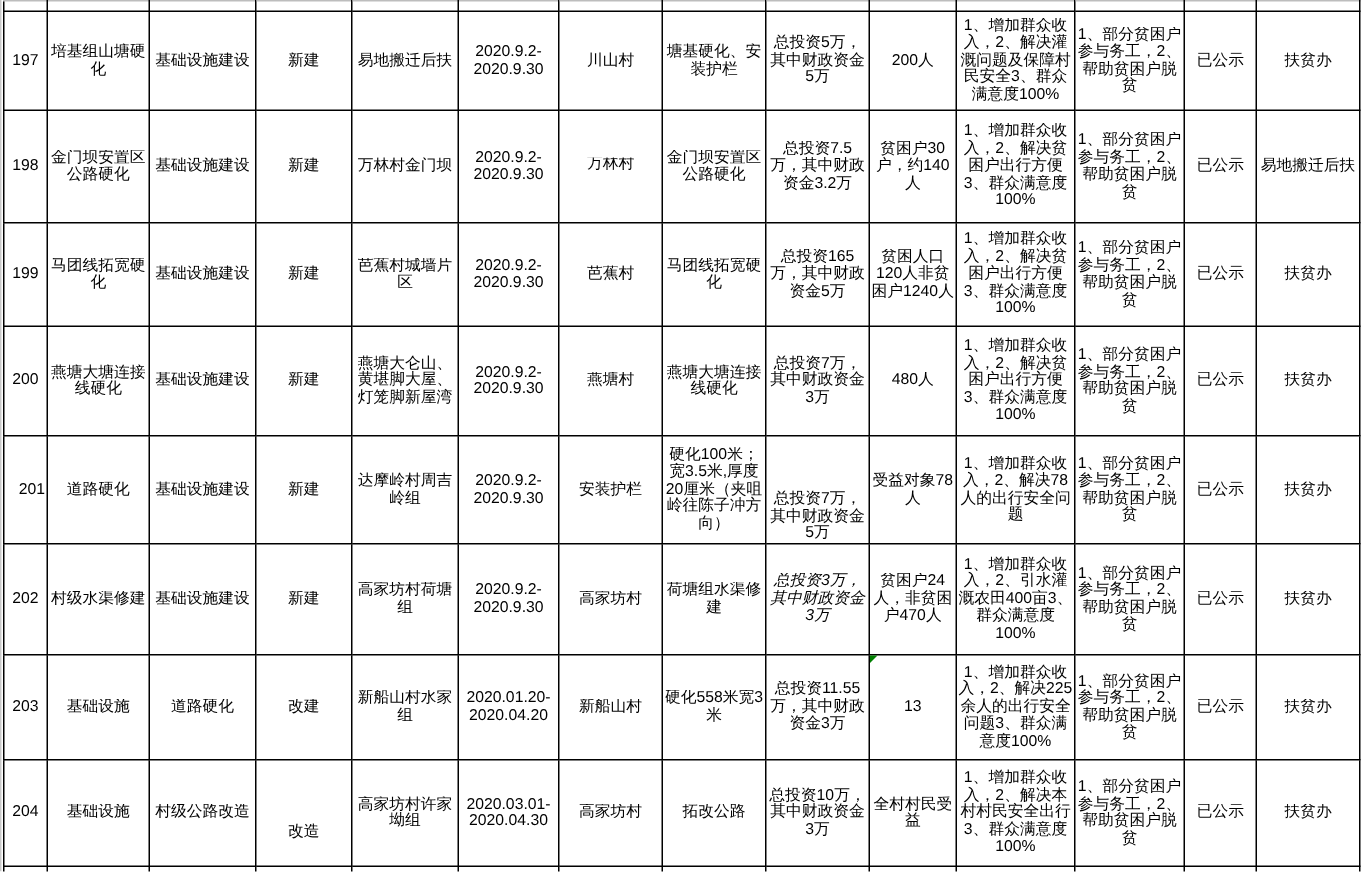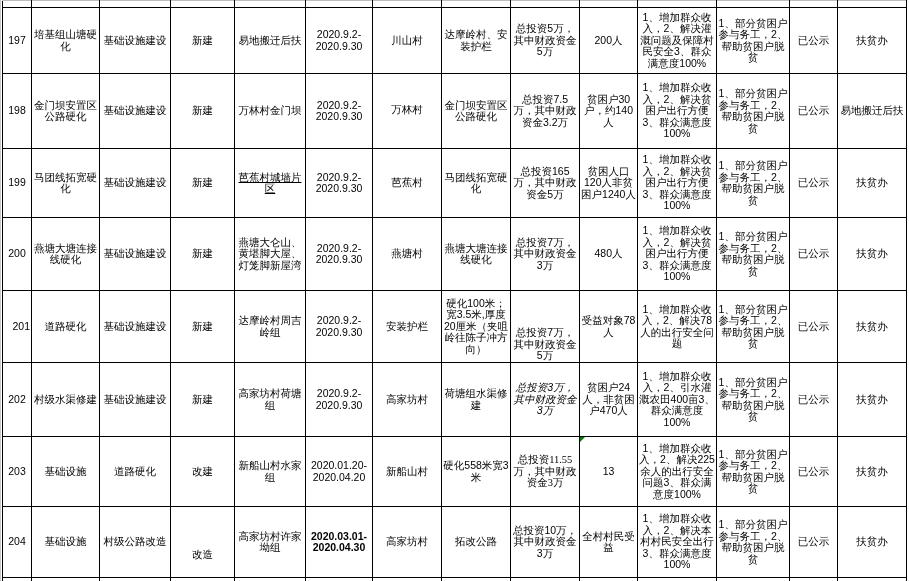--- a/index.html
+++ b/index.html
@@ -92,21 +92,21 @@
           <td>
             <div class="cw" style="max-height: 64px;">易地搬迁后扶</div>
           </td>
           <td>
             <div class="cw" style="max-height: 64px;">2020.9.2-2020.9.30</div>
           </td>
           <td>
             <div class="cw" style="max-height: 64px;">川山村</div>
           </td>
           <td>
-            <div class="cw" style="max-height: 64px;">达摩岭村、安装护栏</div>
+            <div class="cw" style="max-height: 64px;">塘基硬化、安装护栏</div>
           </td>
           <td>
             <div class="cw" style="max-height: 64px;">总投资5万，其中财政资金5万</div>
           </td>
           <td>
             <div class="cw" style="max-height: 64px;">200人</div>
           </td>
           <td>
             <div class="cw" style="max-height: 64px;">1、增加群众收入，2、解决灌溉问题及保障村民安全3、群众满意度100%</div>
           </td>
@@ -171,21 +171,21 @@
           <td>
             <div class="cw" style="max-height: 67px;">马团线拓宽硬化</div>
           </td>
           <td>
             <div class="cw" style="max-height: 67px;">基础设施建设</div>
           </td>
           <td>
             <div class="cw" style="max-height: 67px;">新建</div>
           </td>
           <td>
-            <div class="cw" style="max-height: 67px; text-decoration: underline;">芭蕉村城墙片区</div>
+            <div class="cw" style="max-height: 67px;">芭蕉村城墙片区</div>
           </td>
           <td>
             <div class="cw" style="max-height: 67px;">2020.9.2-2020.9.30</div>
           </td>
           <td>
             <div class="cw" style="max-height: 67px;">芭蕉村</div>
           </td>
           <td>
             <div class="cw" style="max-height: 67px;">马团线拓宽硬化</div>
           </td>
@@ -359,21 +359,21 @@
           <td>
             <div class="cw" style="max-height: 68px;">2020.01.20-2020.04.20</div>
           </td>
           <td>
             <div class="cw" style="max-height: 68px;">新船山村</div>
           </td>
           <td>
             <div class="cw" style="max-height: 68px;">硬化558米宽3米</div>
           </td>
           <td>
-            <div class="cw" style="max-height: 68px; font-family: Liberation Serif, serif;">总投资11.55万，其中财政资金3万</div>
+            <div class="cw" style="max-height: 68px;">总投资11.55万，其中财政资金3万</div>
           </td>
           <td>
             <div class="cw" style="max-height: 68px;">13</div>
             <span class="tri" style="border-top-color: rgb(0, 128, 0);"></span>
           </td>
           <td>
             <div class="cw" style="max-height: 68px;">1、增加群众收入，2、解决225余人的出行安全问题3、群众满意度100%</div>
           </td>
           <td>
             <div class="cw" style="max-height: 68px;">1、部分贫困户参与务工，2、帮助贫困户脱贫</div>
@@ -395,21 +395,21 @@
           <td>
             <div class="cw" style="max-height: 69px;">村级公路改造</div>
           </td>
           <td>
             <div class="cw" style="max-height: 69px; margin-top: 25px;">改造</div>
           </td>
           <td>
             <div class="cw" style="max-height: 69px;">高家坊村许家坳组</div>
           </td>
           <td>
-            <div class="cw" style="max-height: 69px; font-weight: bold;">2020.03.01-2020.04.30</div>
+            <div class="cw" style="max-height: 69px;">2020.03.01-2020.04.30</div>
           </td>
           <td>
             <div class="cw" style="max-height: 69px;">高家坊村</div>
           </td>
           <td>
             <div class="cw" style="max-height: 69px;">拓改公路</div>
           </td>
           <td>
             <div class="cw" style="max-height: 69px;">总投资10万，其中财政资金3万</div>
           </td>

